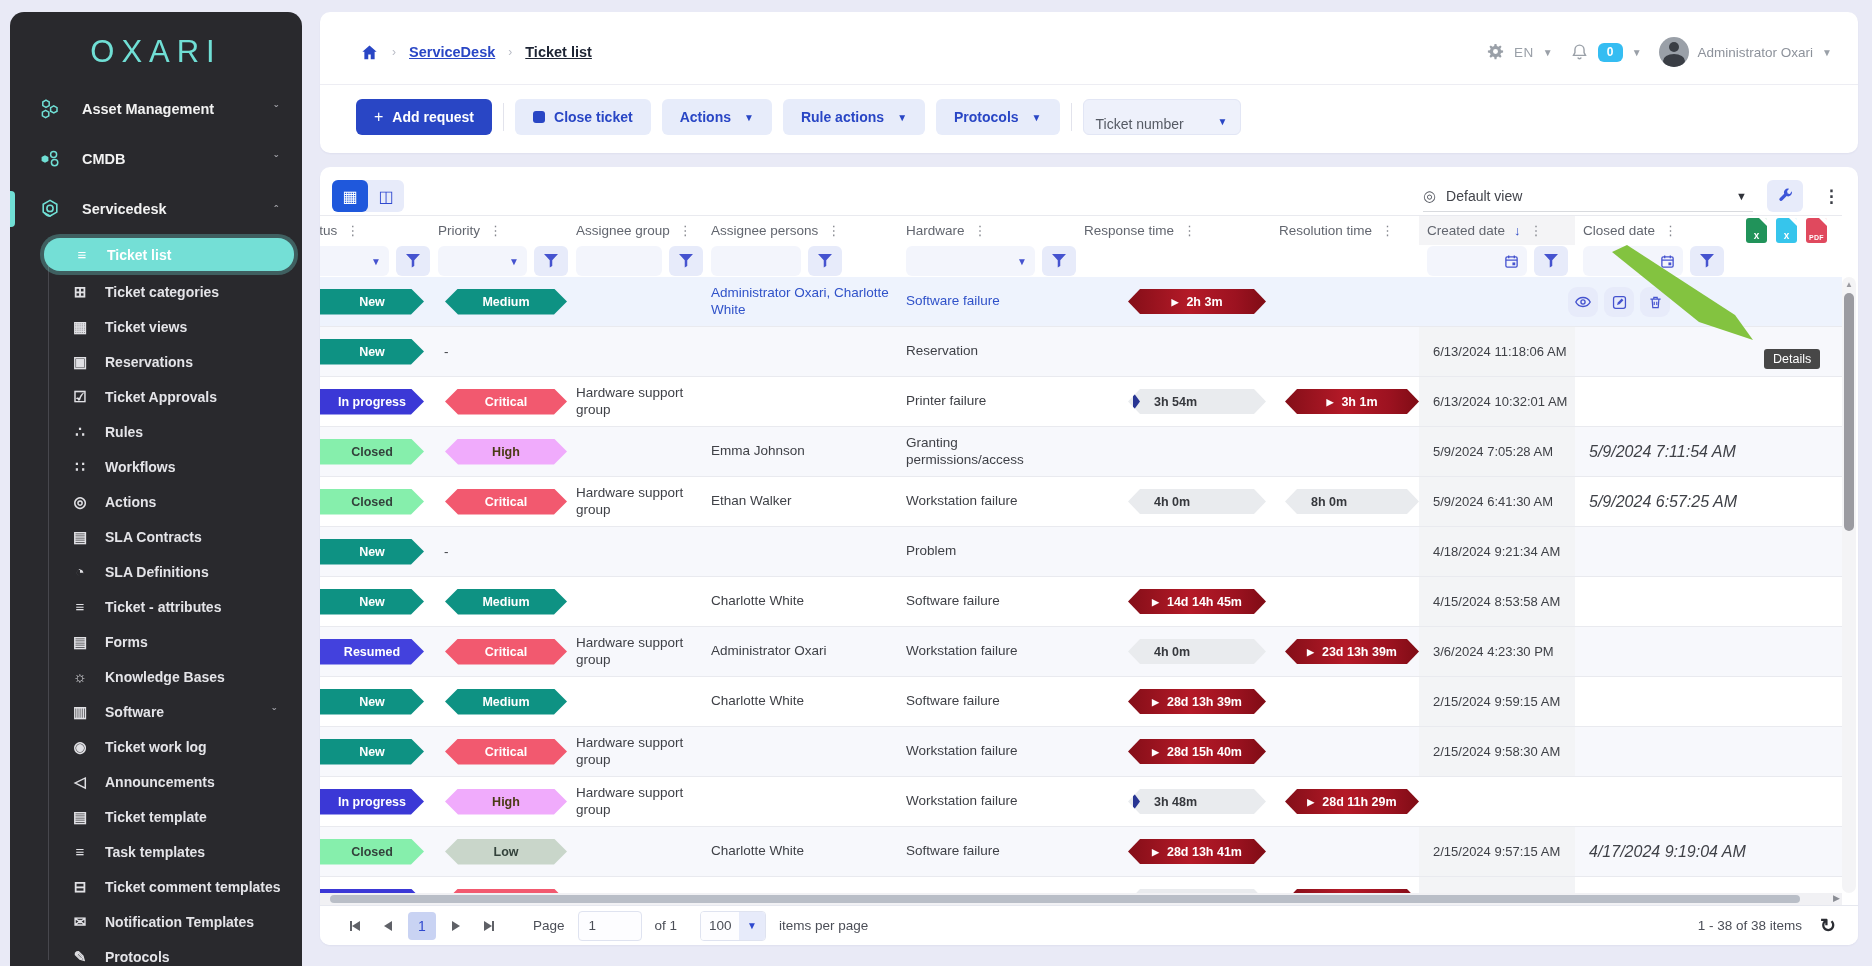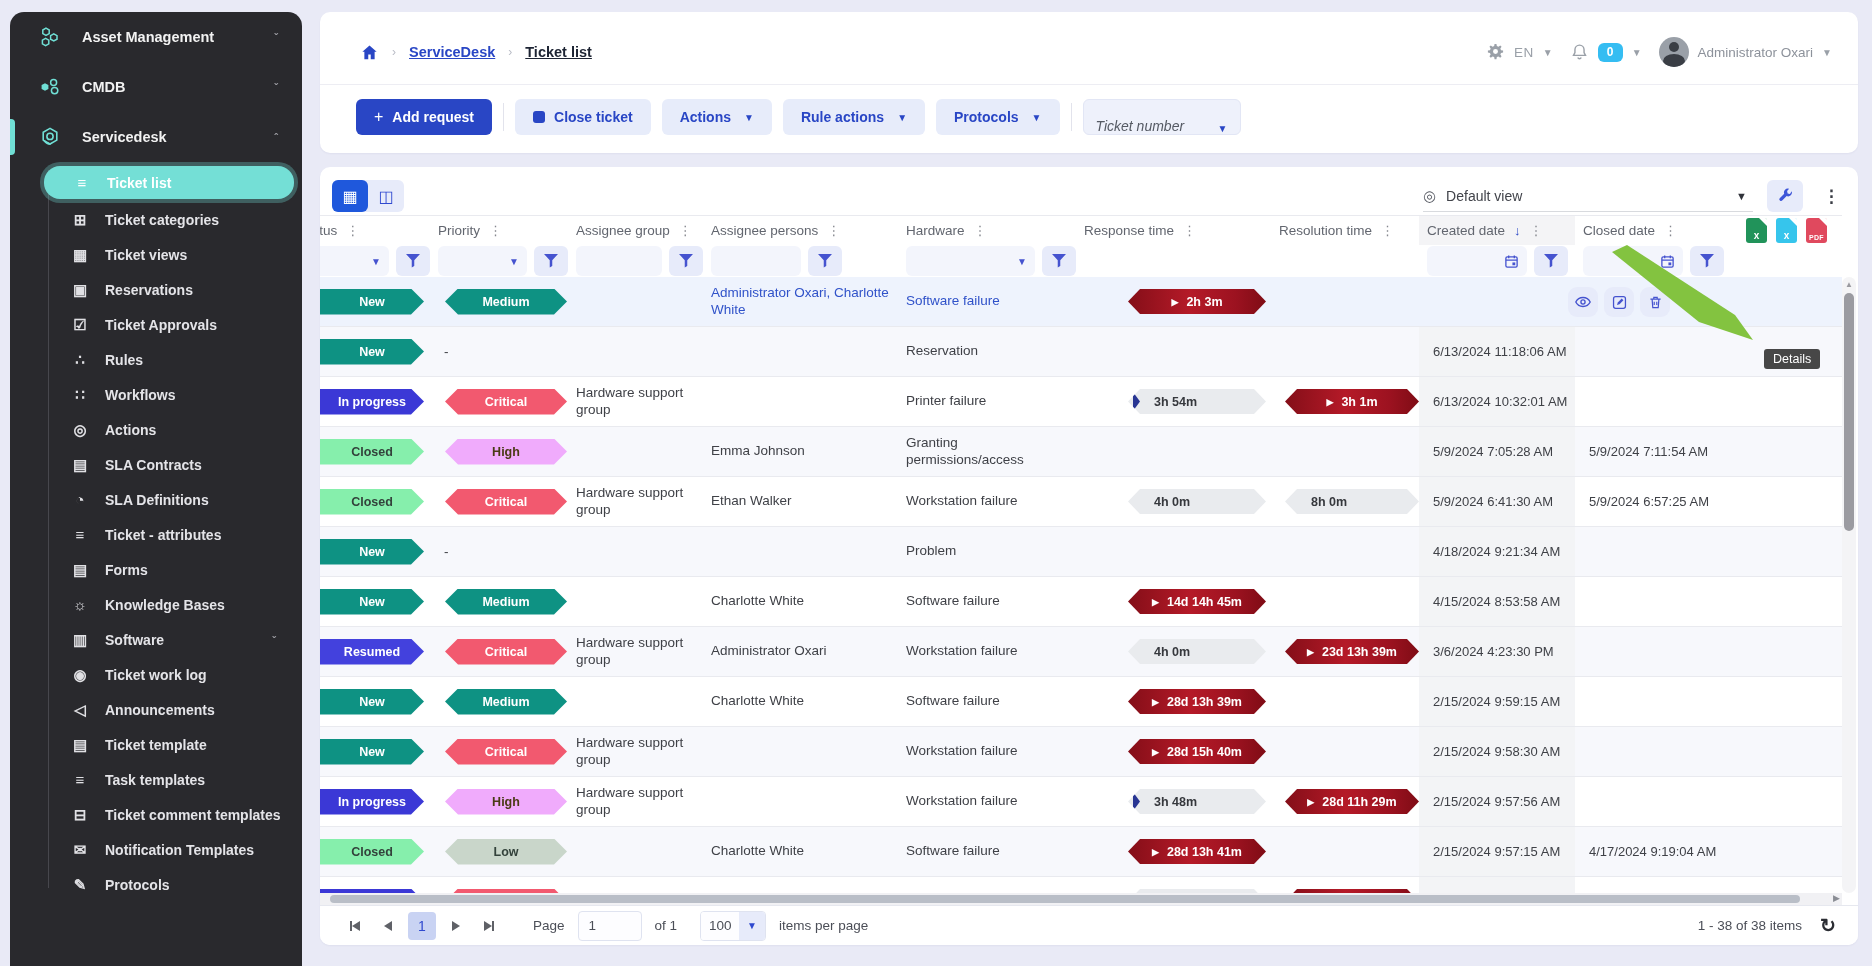--- a/index.html
+++ b/index.html
@@ -46,21 +46,21 @@
   .hdr-divider { position:absolute; top:72px; left:0; right:0; height:1px; background:#ededf3; }
   .toolbar { position:absolute; top:86px; left:36px; display:flex; align-items:center; gap:11px; height:38px; }
   .btn { height:36px; border:none; border-radius:6px; font-family:inherit; font-size:14px; font-weight:600;
          display:flex; align-items:center; gap:9px; padding:0 18px; cursor:pointer; }
   .btn-primary { background:#2946c5; color:#fff; }
   .btn-light { background:#e7ecfa; color:#2946c5; }
   .btn .sq { width:12px; height:12px; background:#2946c5; border-radius:3px; }
   .btn .dd { font-size:10px; margin-left:4px; }
   .vsep { width:1px; height:28px; background:#e2e3ec; }
   .combo { width:158px; height:36px; background:#eef1fb; border:1px solid #e2e6f5; border-radius:6px;
-           display:flex; align-items:flex-end; padding:0 12px; color:#555a64; font-size:14px;font-style:italic; }
+           display:flex; align-items:flex-start; padding:16px 12px; color:#555a64; font-size:14px; }
   .combo .dd { margin-left:auto; color:#2946c5; font-size:10px; }
 
   
   .grid-card { position:absolute; left:320px; top:167px; width:1538px; height:778px; background:#fff;
                border-radius:10px; box-shadow:0 1px 2px rgba(40,44,90,.05); overflow:hidden; }
   .grid-toolbar { position:absolute; top:10px; left:12px; right:12px; height:38px; display:flex; align-items:center; }
   .vt-group { display:flex; background:#e7ebfa; border-radius:6px; }
   .vt-btn { width:36px; height:32px; border-radius:6px; display:flex; align-items:center; justify-content:center;
             font-size:16px; color:#2f49cf; cursor:pointer; }
   .vt-btn.on { background:#1f58dc; color:#fff; }
@@ -98,21 +98,21 @@
   .tbody { position:absolute; top:110px; left:0; width:1522px; height:616px; overflow:hidden; }
   .trow { display:flex; height:50px; border-bottom:1px solid #e9eaef; background:#fff; }
   .trow.stripe { background:#f7f8fc; }
   .trow.hl { background:#eef3fd; }
   .td { display:flex; align-items:center; font-size:13.5px; color:#3f4147; overflow:visible; }
   .td.pad { padding-left:8px; line-height:1.25; }
   .td.wrap { white-space:normal; }
   .td .link { color:#3052c9; cursor:pointer; }
   .td.created { background:#f3f4f6; padding-left:14px; white-space:nowrap; font-size:13px; }
   .trow.hl .td.created { background:#e9eef8; }
-  .td.closedd { padding-left:14px; white-space:nowrap; font-size:13px; }
+  .td.closedd { padding-left:14px; white-space:nowrap; font-size:16px;font-style:italic; }
 
   .badge { height:26px; display:flex; align-items:center; justify-content:center; color:#fff;
            font-size:12.5px; font-weight:700; }
   .st-badge { width:104px; clip-path:polygon(0 0, calc(100% - 13px) 0, 100% 50%, calc(100% - 13px) 100%, 0 100%); }
   .pr-badge { width:122px; margin-left:15px;
               clip-path:polygon(13px 0, calc(100% - 13px) 0, 100% 50%, calc(100% - 13px) 100%, 13px 100%, 0 50%); }
   .k-new, .k-medium { background:#0e9283; }
   .k-in-progress { background:#3b38d6; }
   .k-resumed { background:#4341dd; }
   .k-closed { background:#86efac; color:#33423b; }
@@ -167,20 +167,21 @@
   .tooltip { position:absolute; left:1764px; top:349px; background:#474747; color:#fff; font-size:12.5px;
              padding:3px 9px; border-radius:3px; z-index:50; }
   .annot { position:absolute; left:0; top:0; width:1872px; height:966px; pointer-events:none; z-index:60; }
 </style>
 </head>
 <body>
 
 <div class="page">
 
   <aside class="sidebar">
+    <div class="logo">OXARI</div>
     <div id="side-sections">
         <div class="side-sec ">
     <span class="sicon">
             <svg width="24" height="24" viewBox="0 0 24 24">
               <path d="M8 3.2 11.2 5v3.6L8 10.4 4.8 8.6V5zM15.8 8.8l3.2 1.8v3.6l-3.2 1.8-3.2-1.8v-3.6zM7.6 13.4l3.2 1.8v3.6L7.6 20.6l-3.2-1.8v-3.6z" fill="none" stroke="#70dfd5" stroke-width="1.5"></path>
             </svg>
           </span>
     <span>Asset Management</span>
     <span class="caret">ˇ</span>
   </div>
@@ -827,23 +828,20 @@
               <span class="mark"></span>
               <span>3h 48m</span>
             </div>
           </div>
     <div class="td" style="width:148px">
             <div class="sla red reso-ml">
               <span class="play">▶</span>
               <span>28d 11h 29m</span>
             </div>
           </div>
-    <div class="td created" style="width:156px">
-            <span class="">2/15/2024 9:57:56 AM</span>
-          </div>
     <div class="td closedd" style="width:163px"></div>
     <div class="td gutter" style="width:90px"></div>
   </div>
         <div class="trow  stripe">
     <div class="td" style="width:110px">
             <div class="badge st-badge k-closed">Closed</div>
           </div>
     <div class="td" style="width:138px">
             <div class="badge pr-badge k-low">Low</div>
           </div>

